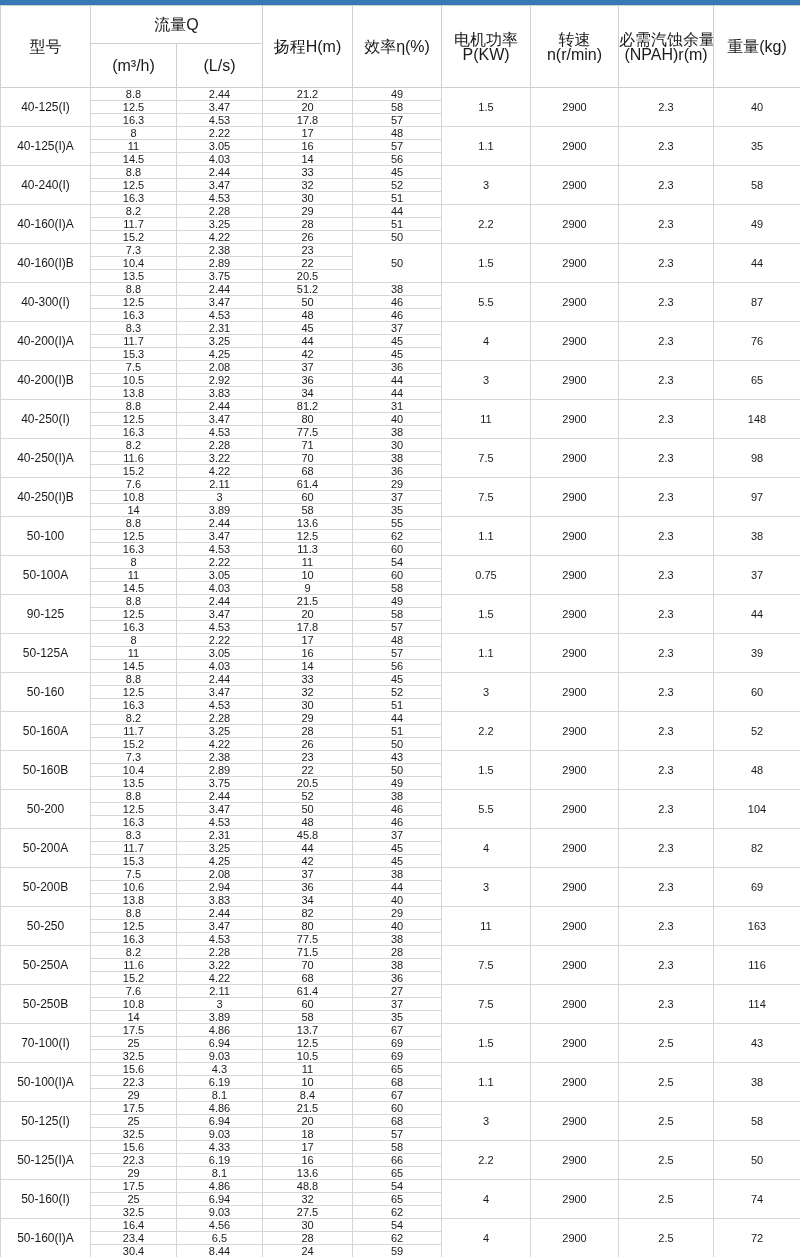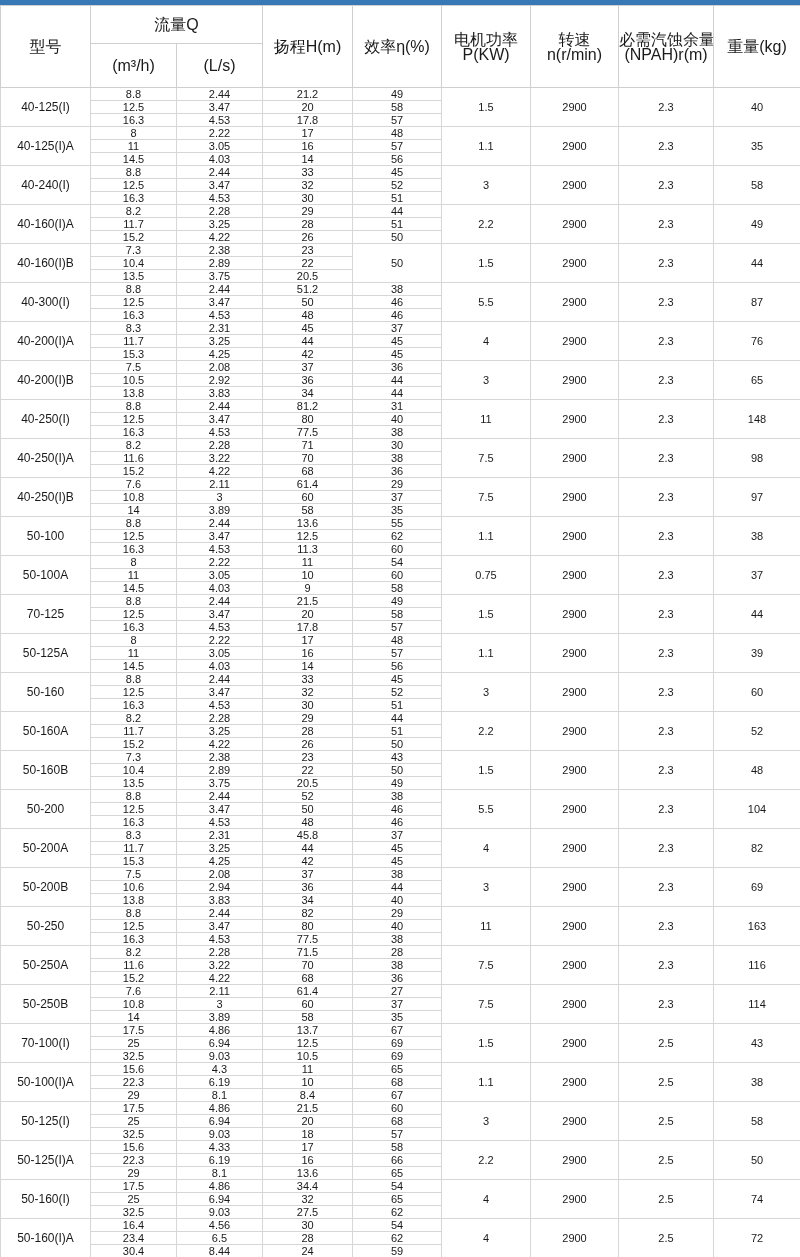--- a/index.html
+++ b/index.html
@@ -379,21 +379,21 @@
         <td>10</td>
         <td>60</td>
       </tr>
       <tr>
         <td>14.5</td>
         <td>4.03</td>
         <td>9</td>
         <td>58</td>
       </tr>
       <tr class="block-start">
-        <td class="model" rowspan="3">70-125</td>
+        <td class="model" rowspan="3">90-125</td>
         <td>8.8</td>
         <td>2.44</td>
         <td>21.5</td>
         <td>49</td>
         <td rowspan="3">1.5</td>
         <td rowspan="3">2900</td>
         <td rowspan="3">2.3</td>
         <td rowspan="3">44</td>
       </tr>
       <tr>
@@ -727,21 +727,21 @@
       <tr>
         <td>29</td>
         <td>8.1</td>
         <td>13.6</td>
         <td>65</td>
       </tr>
       <tr class="block-start">
         <td class="model" rowspan="3">50-160(I)</td>
         <td>17.5</td>
         <td>4.86</td>
-        <td>34.4</td>
+        <td>48.8</td>
         <td>54</td>
         <td rowspan="3">4</td>
         <td rowspan="3">2900</td>
         <td rowspan="3">2.5</td>
         <td rowspan="3">74</td>
       </tr>
       <tr>
         <td>25</td>
         <td>6.94</td>
         <td>32</td>

